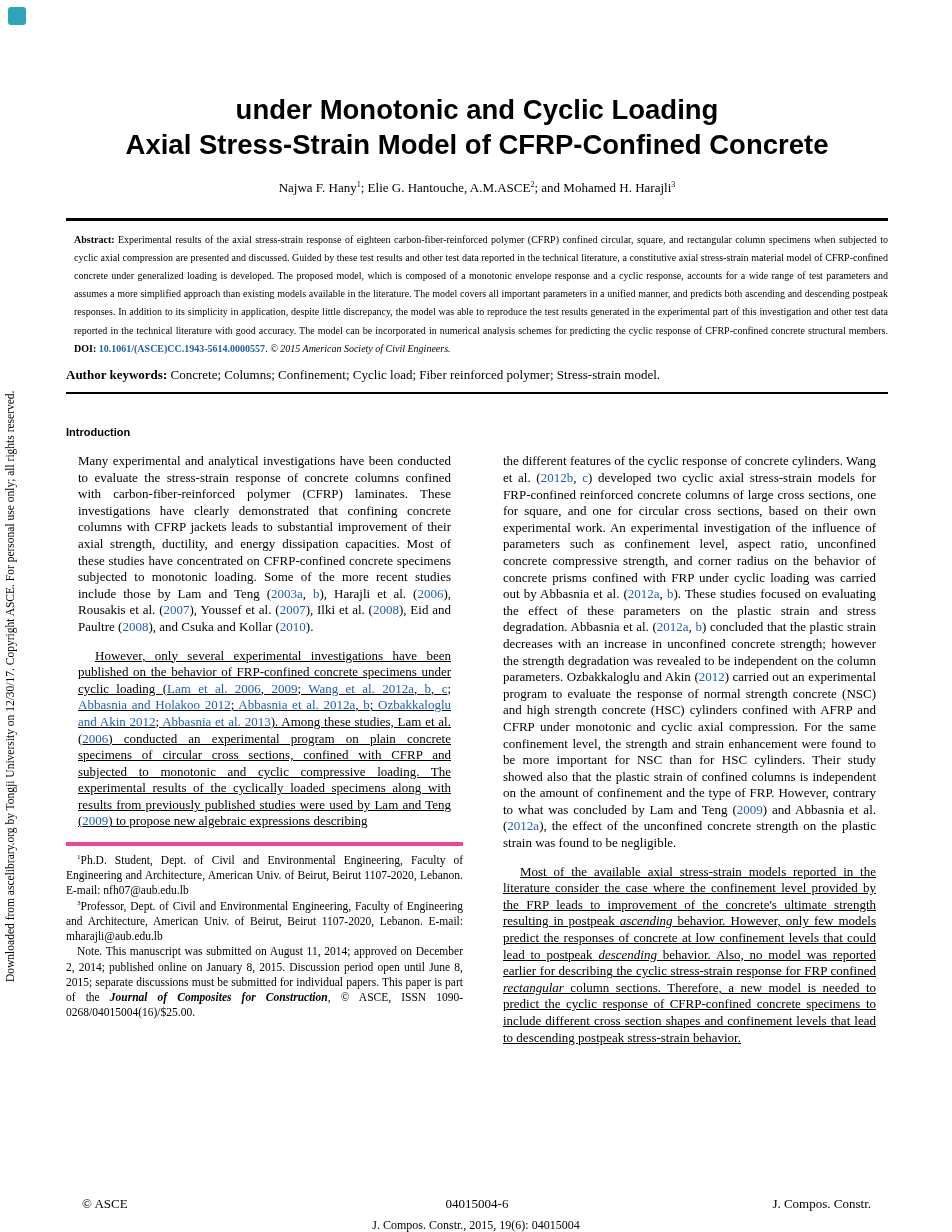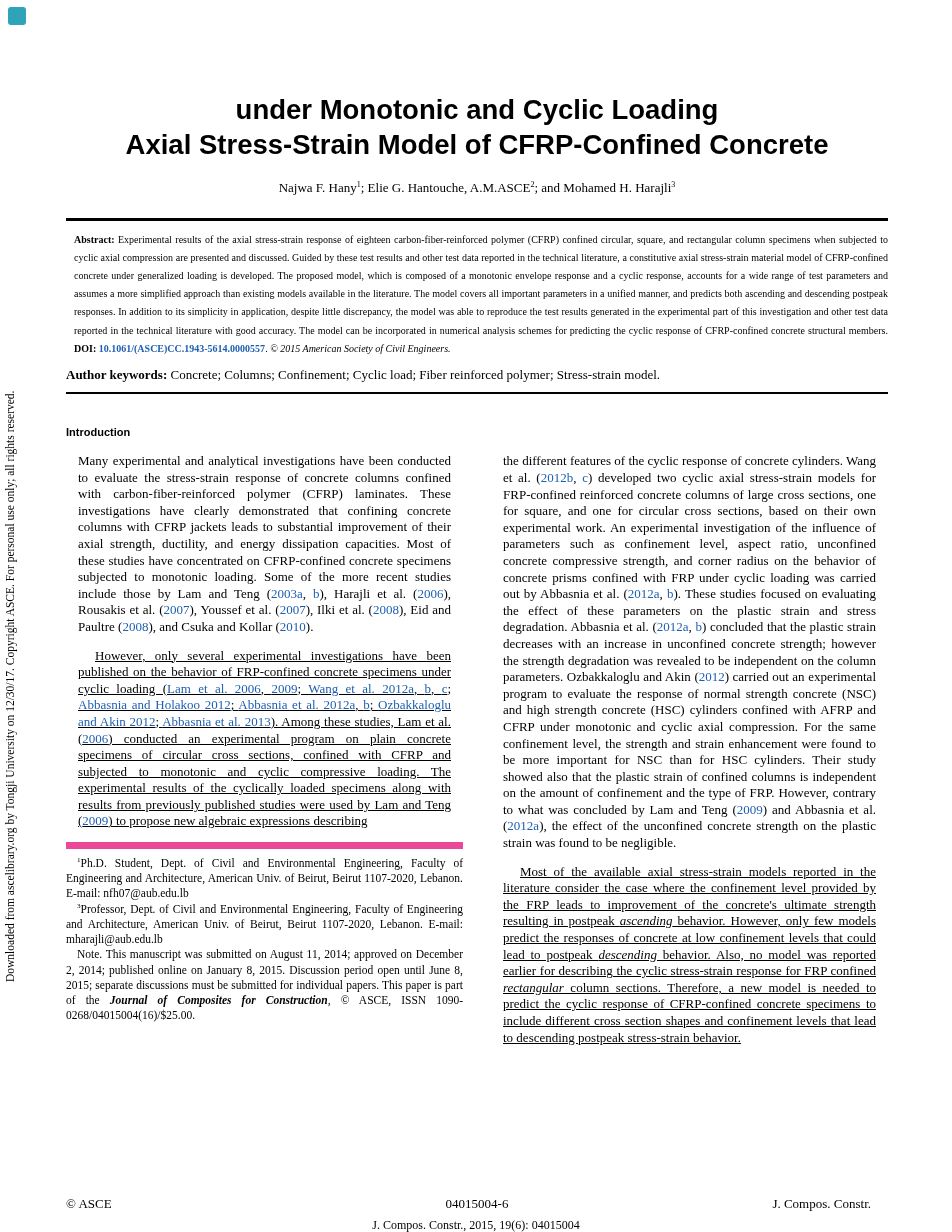--- a/index.html
+++ b/index.html
@@ -39,29 +39,29 @@
   .columns { display:flex; gap:28px; margin-top:14px; }
   .col { width:397px; font-size:13px; line-height:16.6px; text-align:justify; }
   .col-right { padding-top:33px; }
   .section-heading {
     margin:16px 0 12px 0; font-family:"Liberation Sans", sans-serif;
     font-weight:700; font-size:11px;
   }
   .body-para { margin:12px; }
   .body-para.indent { text-indent:17px;text-decoration:underline; }
   .footnotes {
-    margin-top:12px; border-top:7px solid #ec4899; padding-top:7px;
+    margin-top:12px; border-top:4px solid #ec4899; padding-top:7px;
     font-size:11.5px; line-height:15.2px; text-align:justify;
   }
   .footnote { margin:0; text-indent:11px; }
   .footer {
     position:absolute; left:66px; right:64px; top:1196px;
     font-size:13px; height:16px;
   }
-  .footer .fl { position:absolute; left:0; }
+  .footer .fl { position:absolute; left:16px; }
   .footer .fc { position:absolute; left:50%; transform:translateX(-50%); }
   .footer .fr { position:absolute; right:17px; }
   .bottom-line {
     position:absolute; left:0; right:0; top:1218px; text-align:center; font-size:12px;
   }
 </style>
 </head>
 <body>
 
 <div class="page">

